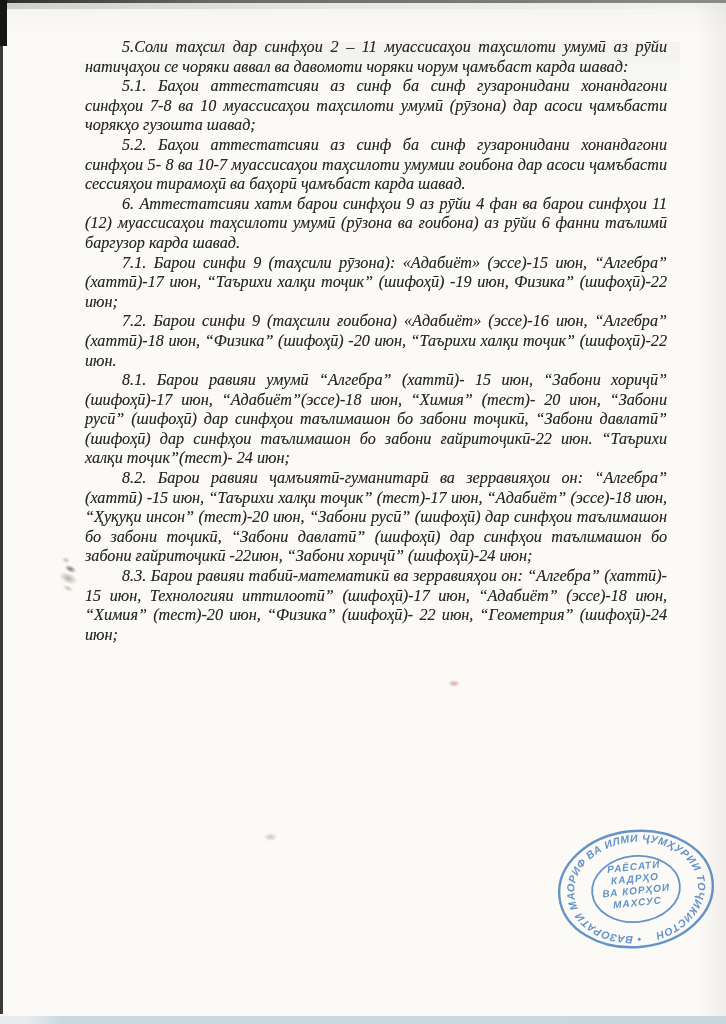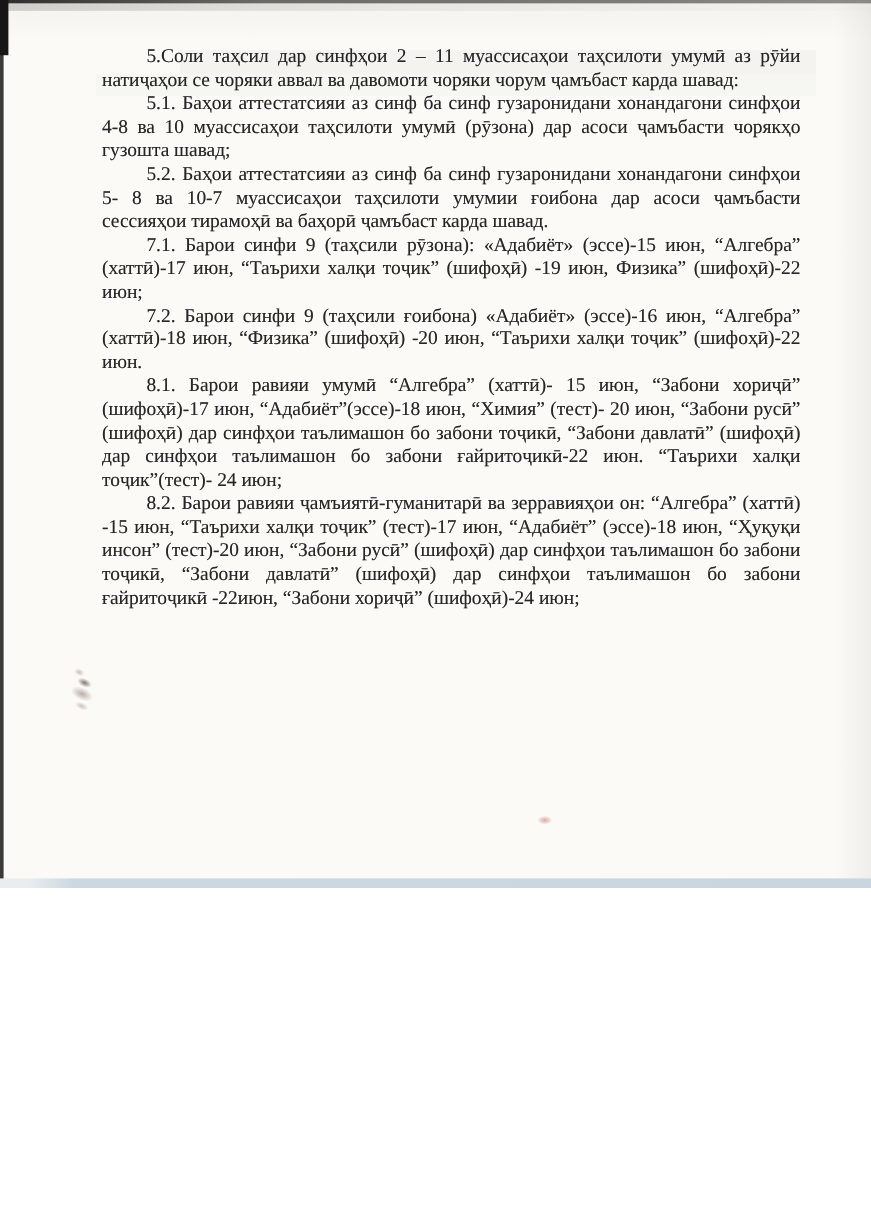--- a/index.html
+++ b/index.html
@@ -1,19 +1,20 @@
 <!DOCTYPE html>
 <html><head>
 <meta charset="utf-8">
 <style>
   html,body{margin:0;padding:0;}
   body{width:726px;height:1024px;font-family:"Liberation Serif","DejaVu Serif",serif;}
   .page{
-    position:relative;width:726px;height:740px;overflow:hidden;
+    position:relative;width:726px;height:1024px;overflow:hidden;
     background:linear-gradient(180deg,#f3f2ef 0px,#fbfaf7 34px,#fbfaf7 100%);
+    font-style:italic;
   }
   
   .edge-top{position:absolute;left:0;top:0;width:726px;height:3px;background:linear-gradient(to right,#2e2e2c,#6a6a66 30%,#7a7a76 70%,#8d8d89);}
   .edge-top-soft{position:absolute;left:0;top:3px;width:726px;height:6px;background:linear-gradient(to right,#cfcecb,#e7e6e3 45%,#f3f2ef);}
   .edge-left{position:absolute;left:0;top:0;width:3px;height:1014px;background:#3a3a38;}
   .corner-blob{position:absolute;left:0;top:0;width:7px;height:46px;background:#161616;}
   .edge-bottom{position:absolute;left:0;bottom:0;width:726px;height:8px;
     background:linear-gradient(to right,#e9edf0 0px,#e9edf0 24px,#ccd8e1 60px,#c9d6e0 100%);}
   .vignette-right{position:absolute;right:0;top:0;width:30px;height:1024px;
     background:linear-gradient(to right,rgba(80,80,75,0),rgba(80,80,75,0.07));}
@@ -49,26 +50,28 @@
 </head>
 <body>
 
 <div class="page">
 
   <div class="scan-band-1"></div>
   <div class="scan-band-2"></div>
 
   <div class="doc-text">
     <p>5.Соли таҳсил дар синфҳои 2 – 11 муассисаҳои таҳсилоти умумӣ аз рӯйи натиҷаҳои се чоряки аввал ва давомоти чоряки чорум ҷамъбаст карда шавад:</p>
-    <p>5.1. Баҳои аттестатсияи аз синф ба синф гузаронидани хонандагони синфҳои 4-8 ва 10 муассисаҳои таҳсилоти умумӣ (рӯзона) дар асоси ҷамъбасти чорякҳо гузошта шавад;</p>
+    <p>5.1. Баҳои аттестатсияи аз синф ба синф гузаронидани хонандагони синфҳои 7-8 ва 10 муассисаҳои таҳсилоти умумӣ (рӯзона) дар асоси ҷамъбасти чорякҳо гузошта шавад;</p>
     <p>5.2. Баҳои аттестатсияи аз синф ба синф гузаронидани хонандагони синфҳои 5- 8 ва 10-7 муассисаҳои таҳсилоти умумии ғоибона дар асоси ҷамъбасти сессияҳои тирамоҳӣ ва баҳорӣ ҷамъбаст карда шавад.</p>
+    <p>6. Аттестатсияи хатм барои синфҳои 9 аз рӯйи 4 фан ва барои синфҳои 11 (12) муассисаҳои таҳсилоти умумӣ (рӯзона ва ғоибона) аз рӯйи 6 фанни таълимӣ баргузор карда шавад.</p>
     <p>7.1. Барои синфи 9 (таҳсили рӯзона): «Адабиёт» (эссе)-15 июн, “Алгебра” (хаттӣ)-17 июн, “Таърихи халқи тоҷик” (шифоҳӣ) -19 июн, Физика” (шифоҳӣ)-22 июн;</p>
     <p>7.2. Барои синфи 9 (таҳсили ғоибона) «Адабиёт» (эссе)-16 июн, “Алгебра” (хаттӣ)-18 июн, “Физика” (шифоҳӣ) -20 июн, “Таърихи халқи тоҷик” (шифоҳӣ)-22 июн.</p>
     <p>8.1. Барои равияи умумӣ “Алгебра” (хаттӣ)- 15 июн, “Забони хориҷӣ” (шифоҳӣ)-17 июн, “Адабиёт”(эссе)-18 июн, “Химия” (тест)- 20 июн, “Забони русӣ” (шифоҳӣ) дар синфҳои таълимашон бо забони тоҷикӣ, “Забони давлатӣ” (шифоҳӣ) дар синфҳои таълимашон бо забони ғайритоҷикӣ-22 июн. “Таърихи халқи тоҷик”(тест)- 24 июн;</p>
     <p>8.2. Барои равияи ҷамъиятӣ-гуманитарӣ ва зерравияҳои он: “Алгебра” (хаттӣ) -15 июн, “Таърихи халқи тоҷик” (тест)-17 июн, “Адабиёт” (эссе)-18 июн, “Ҳуқуқи инсон” (тест)-20 июн, “Забони русӣ” (шифоҳӣ) дар синфҳои таълимашон бо забони тоҷикӣ, “Забони давлатӣ” (шифоҳӣ) дар синфҳои таълимашон бо забони ғайритоҷикӣ -22июн, “Забони хориҷӣ” (шифоҳӣ)-24 июн;</p>
+    <p>8.3. Барои равияи табиӣ-математикӣ ва зерравияҳои он: “Алгебра” (хаттӣ)- 15 июн, Технологияи иттилоотӣ” (шифоҳӣ)-17 июн, “Адабиёт” (эссе)-18 июн, “Химия” (тест)-20 июн, “Физика” (шифоҳӣ)- 22 июн, “Геометрия” (шифоҳӣ)-24 июн;</p>
   </div>
 
   <div class="smudge"></div>
   <div class="speck-red"></div>
   <div class="speck-gray"></div>
 
   <div class="stamp">
     <svg width="180" height="146" viewBox="0 0 180 146">
       <g transform="rotate(-6 88 69)">
         <ellipse cx="88" cy="69" rx="77" ry="58" fill="none" stroke-width="2.4" stroke="#4a84c4"></ellipse>

